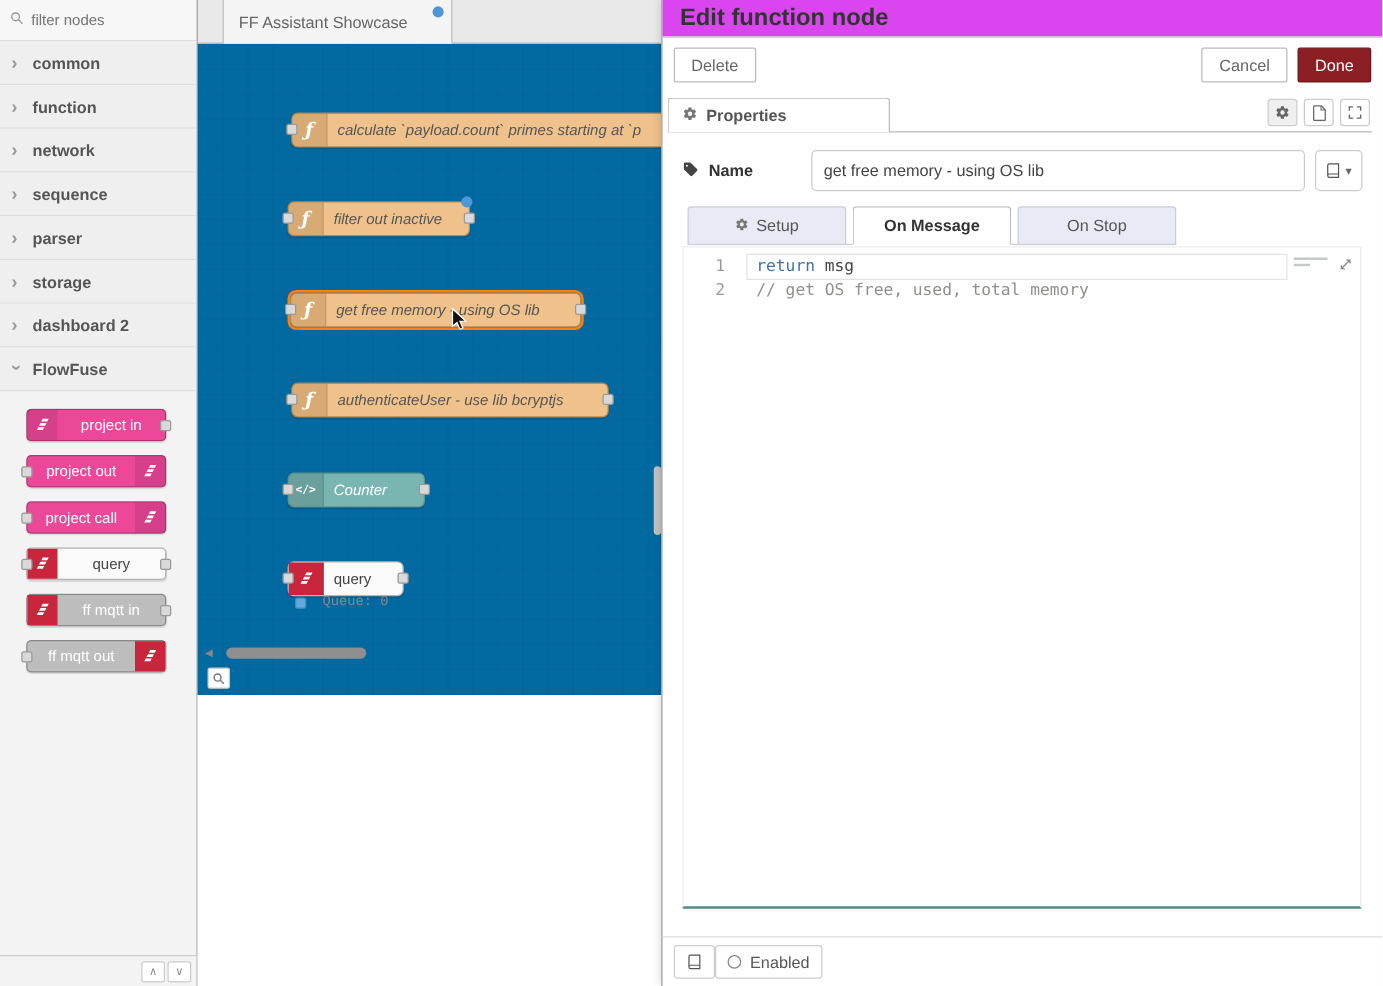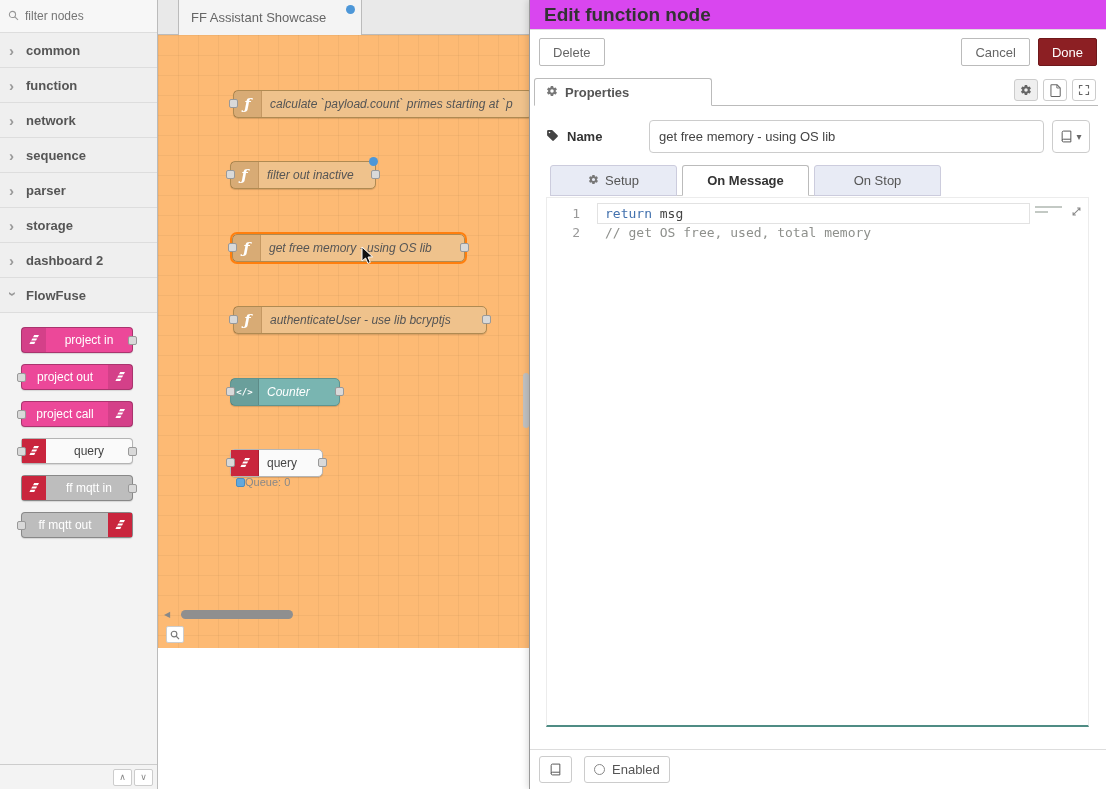--- a/index.html
+++ b/index.html
@@ -34,22 +34,22 @@
     border:1px solid #999; border-radius:2px; top:8px; }
   .port.pl { left:-5px; } .port.pr { right:-5px; }
   .palette-footer { position:absolute; bottom:0; left:0; width:100%; height:25px;
     border-top:1px solid #ccc; background:#f3f3f3; display:flex; align-items:center;
     justify-content:flex-end; padding:0 4px; gap:2px; }
   .mini-btn { width:19px; height:17px; border:1px solid #ccc; background:#fff;
     border-radius:2px; font-size:9px; color:#888; display:flex; align-items:center;
     justify-content:center; cursor:pointer; }
 
   
-  .canvas { position:absolute; left:158px; top:0; width:372px; height:648px;
-    background:#fdba74; overflow:hidden; }
+  .canvas { position:absolute; left:158px; top:0; width:372px; height:556px;
+    background:#0369a1; overflow:hidden; }
   .tabbar { position:relative; height:35px; background:#e9e9e9; border-bottom:1px solid #bbb; }
   .flow-tab { position:absolute; left:20px; top:0; width:184px; height:35px;
     background:#f4f4f4; border-left:1px solid #bbb; border-right:1px solid #bbb;
     display:flex; align-items:center; padding:0 12px; font-size:13px; color:#666;
     cursor:pointer; }
   .changed-dot { width:9px; height:9px; border-radius:50%; background:#4d97d8; }
   .tab-dot { position:absolute; right:6px; top:5px; }
   .flow-area { position:relative; width:100%; height:calc(100% - 35px);
     background-image:linear-gradient(rgba(0,0,0,.04) 1px, transparent 1px),
       linear-gradient(90deg, rgba(0,0,0,.04) 1px, transparent 1px);
@@ -65,22 +65,22 @@
     border-right:1px solid rgba(110,65,15,.18); color:#fff;
     font-family:"DejaVu Serif",serif; font-style:italic; font-weight:bold; font-size:15px; }
   .fnode.tpl .nicon { background:rgba(0,0,0,.12); border-right:1px solid rgba(0,0,0,.12);
     font-family:"DejaVu Sans Mono",monospace; font-style:normal; font-size:9px; }
   .fnode.qry .nicon { background:#c9253d; border-right:1px solid rgba(0,0,0,.15); }
   .nlabel { flex:1; padding:0 8px; font-size:12px; font-style:italic; color:#555;
     white-space:nowrap; overflow:hidden; }
   .fnode.tpl .nlabel { color:#fff; }
   .fnode.qry .nlabel { font-style:normal; color:#444; }
   .node-dot { position:absolute; top:-5px; right:-3px; }
-  .node-status { position:absolute; display:flex; align-items:center; gap:0;
-    font-size:11px; color:#888; }
+  .node-status { position:absolute; display:flex; align-items:center; gap:13px;
+    font-size:11px; color:#888;font-family:Liberation Mono, monospace; }
   .status-square { width:9px; height:9px; background:#62a8dc; border:1px solid #4a8cc0;
     border-radius:2px; }
   .vthumb { position:absolute; right:1px; top:338px; width:6px; height:55px;
     background:#c2c2c2; border-radius:3px; }
   .hscroll { position:absolute; left:6px; right:6px; bottom:28px; height:11px;
     display:flex; align-items:center; gap:3px; }
   .hscroll .arrow { font-size:8px; color:#888; }
   .htrack { position:relative; flex:1; height:9px; }
   .hthumb { position:absolute; left:8px; top:0; width:112px; height:9px;
     background:#8f8f8f; border-radius:5px; }
@@ -140,21 +140,21 @@
     font-family:"DejaVu Sans Mono",monospace; font-size:13px; line-height:19px;
     color:#444; white-space:pre; cursor:text; }
   .cmt { color:#8e908c; }
   .kw { color:#4271ae; }
   .minimap { position:absolute; right:26px; top:8px; }
   .minimap i { display:block; height:2px; background:#c3c9c4; margin-bottom:3px; }
   .minimap i:nth-child(1){ width:27px; } .minimap i:nth-child(2){ width:13px; }
   .ed-expand { position:absolute; right:3px; top:4px; width:18px; height:18px;
     display:flex; align-items:center; justify-content:center; cursor:pointer; }
   .tray-footer { position:absolute; left:0; right:0; bottom:0; height:40px;
-    border-top:1px solid #ddd; display:flex; align-items:center; padding:0 9px; gap:12px; }
+    border-top:1px solid #ddd; display:flex; align-items:center; padding:0 9px; gap:0; }
   .foot-btn { height:27px; min-width:28px; border:1px solid #ccc; border-radius:3px;
     background:#fff; display:flex; align-items:center; justify-content:center; gap:7px;
     padding:0 9px; font-size:13px; color:#555; cursor:pointer; }
   .radio-circle { width:11px; height:11px; border:1.5px solid #888; border-radius:50%; }
 </style>
 </head>
 <body>
 
 <div class="app">
 

